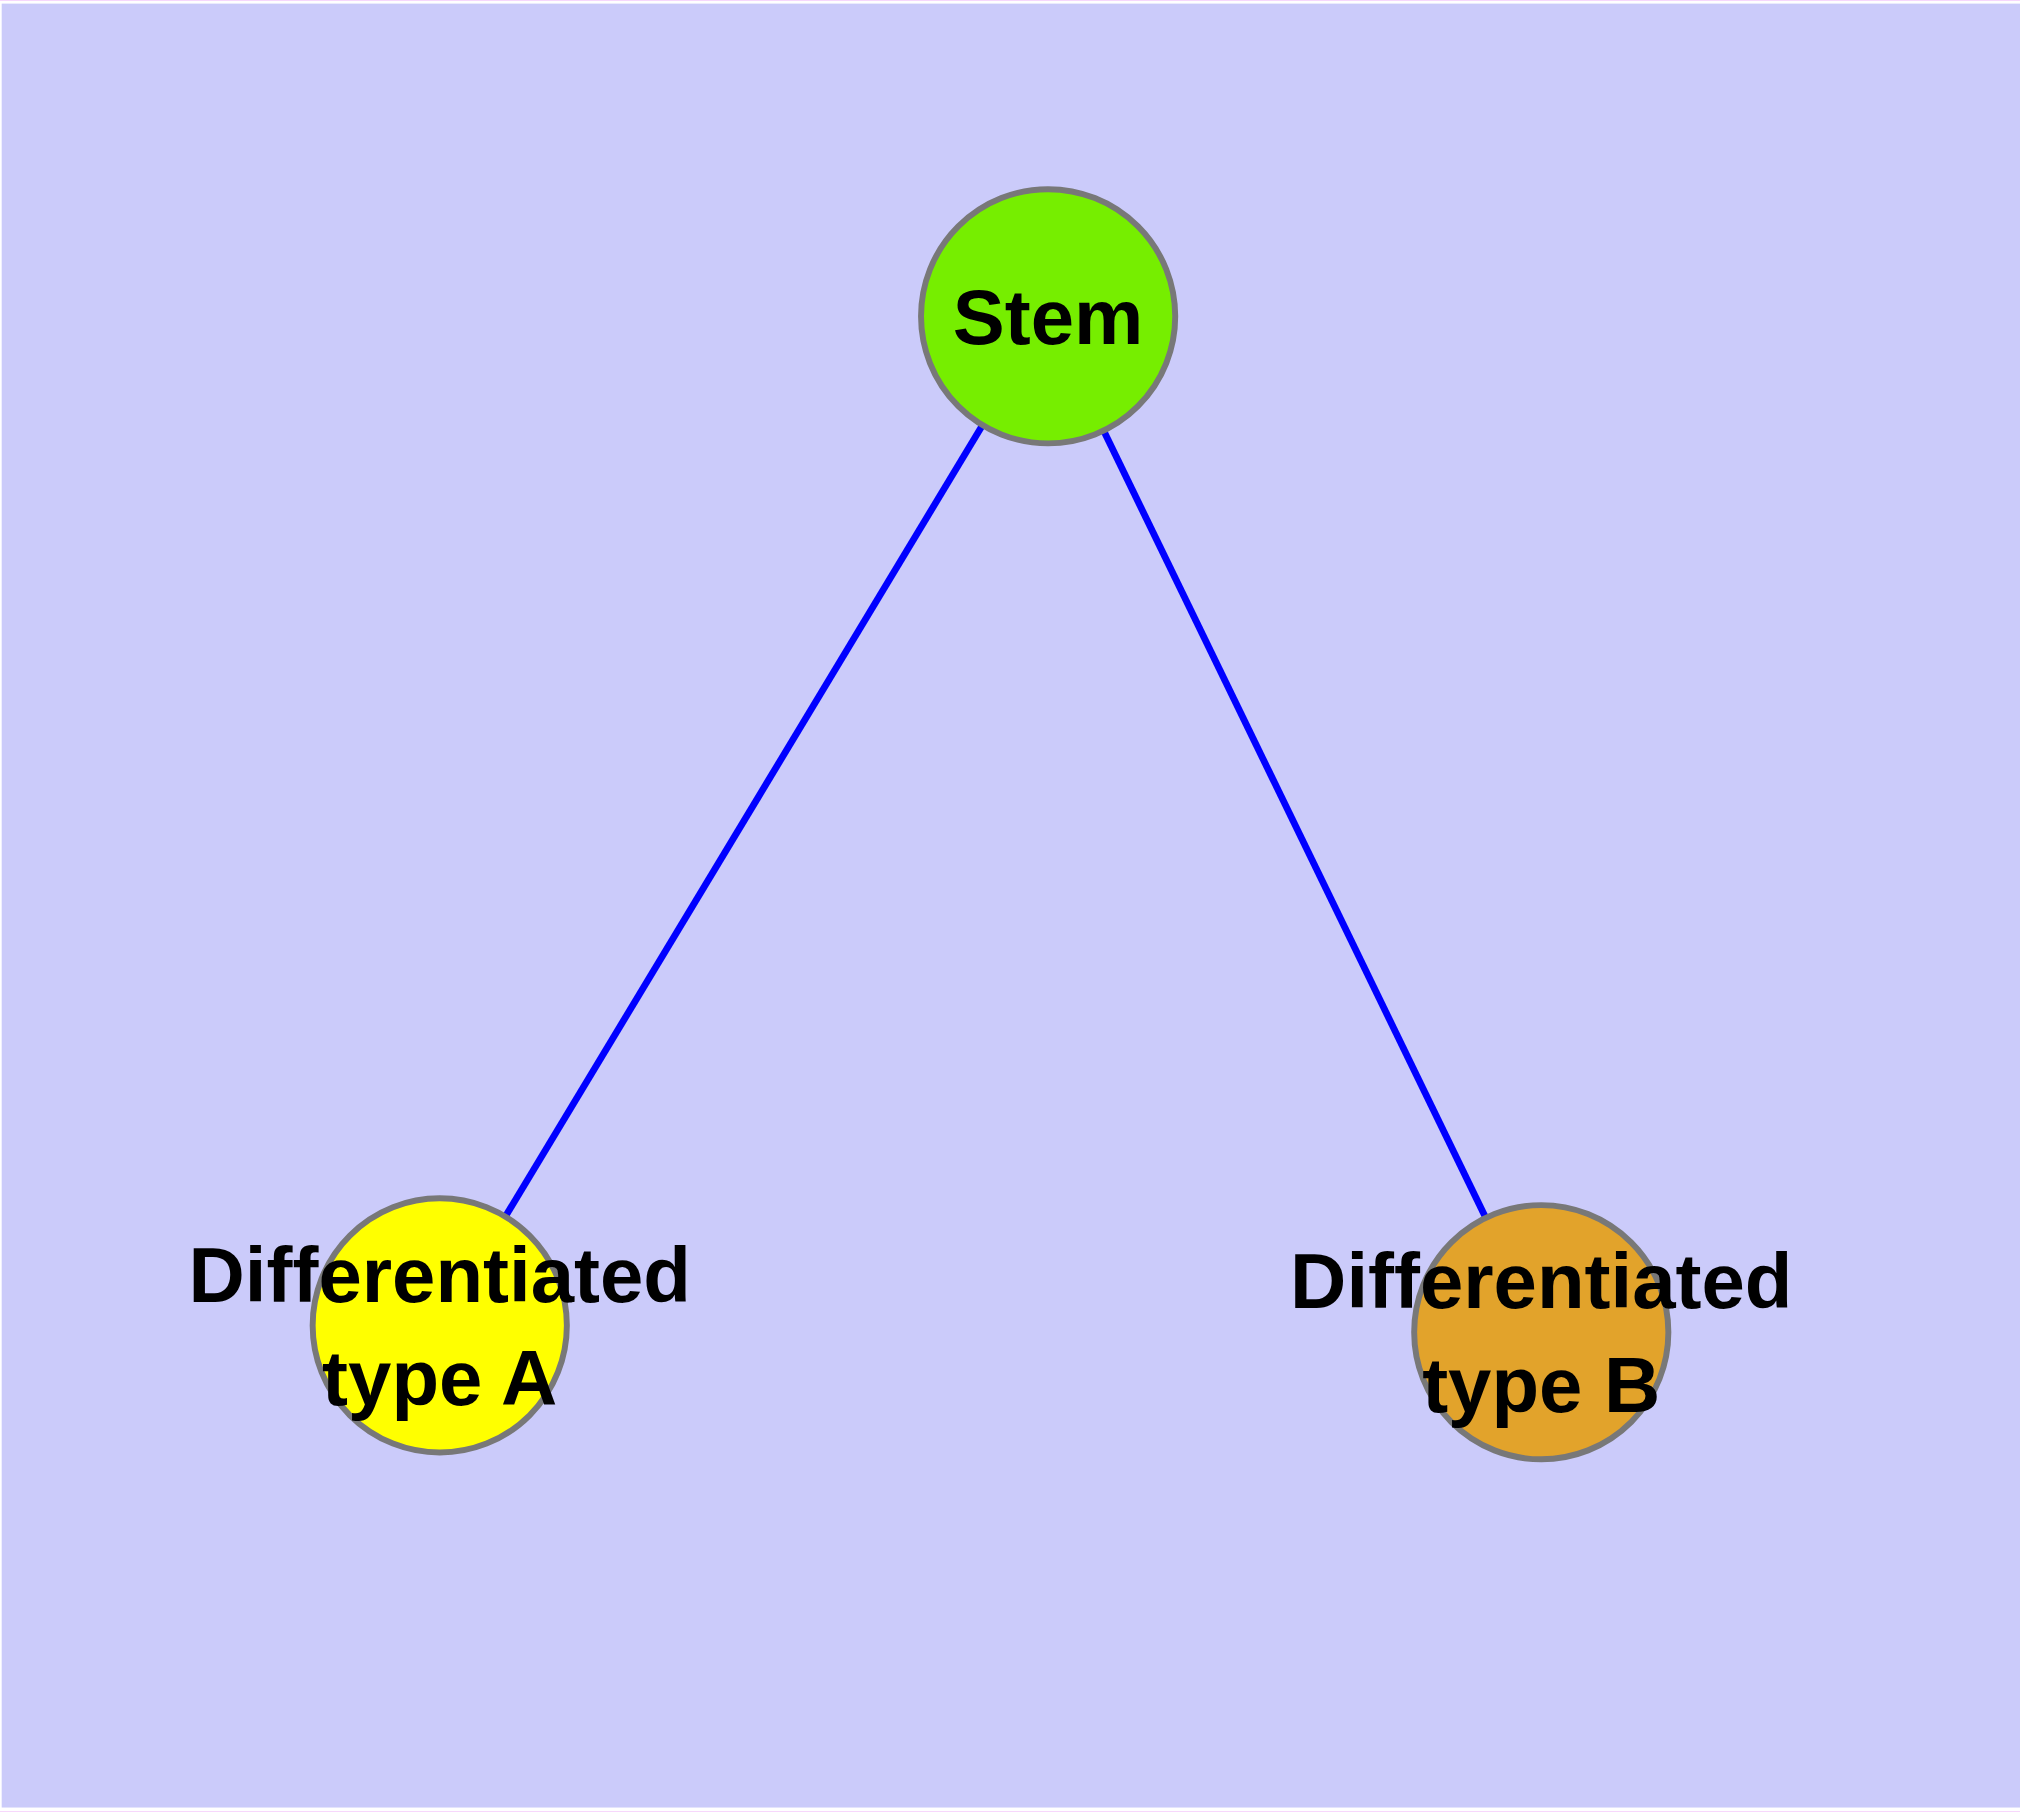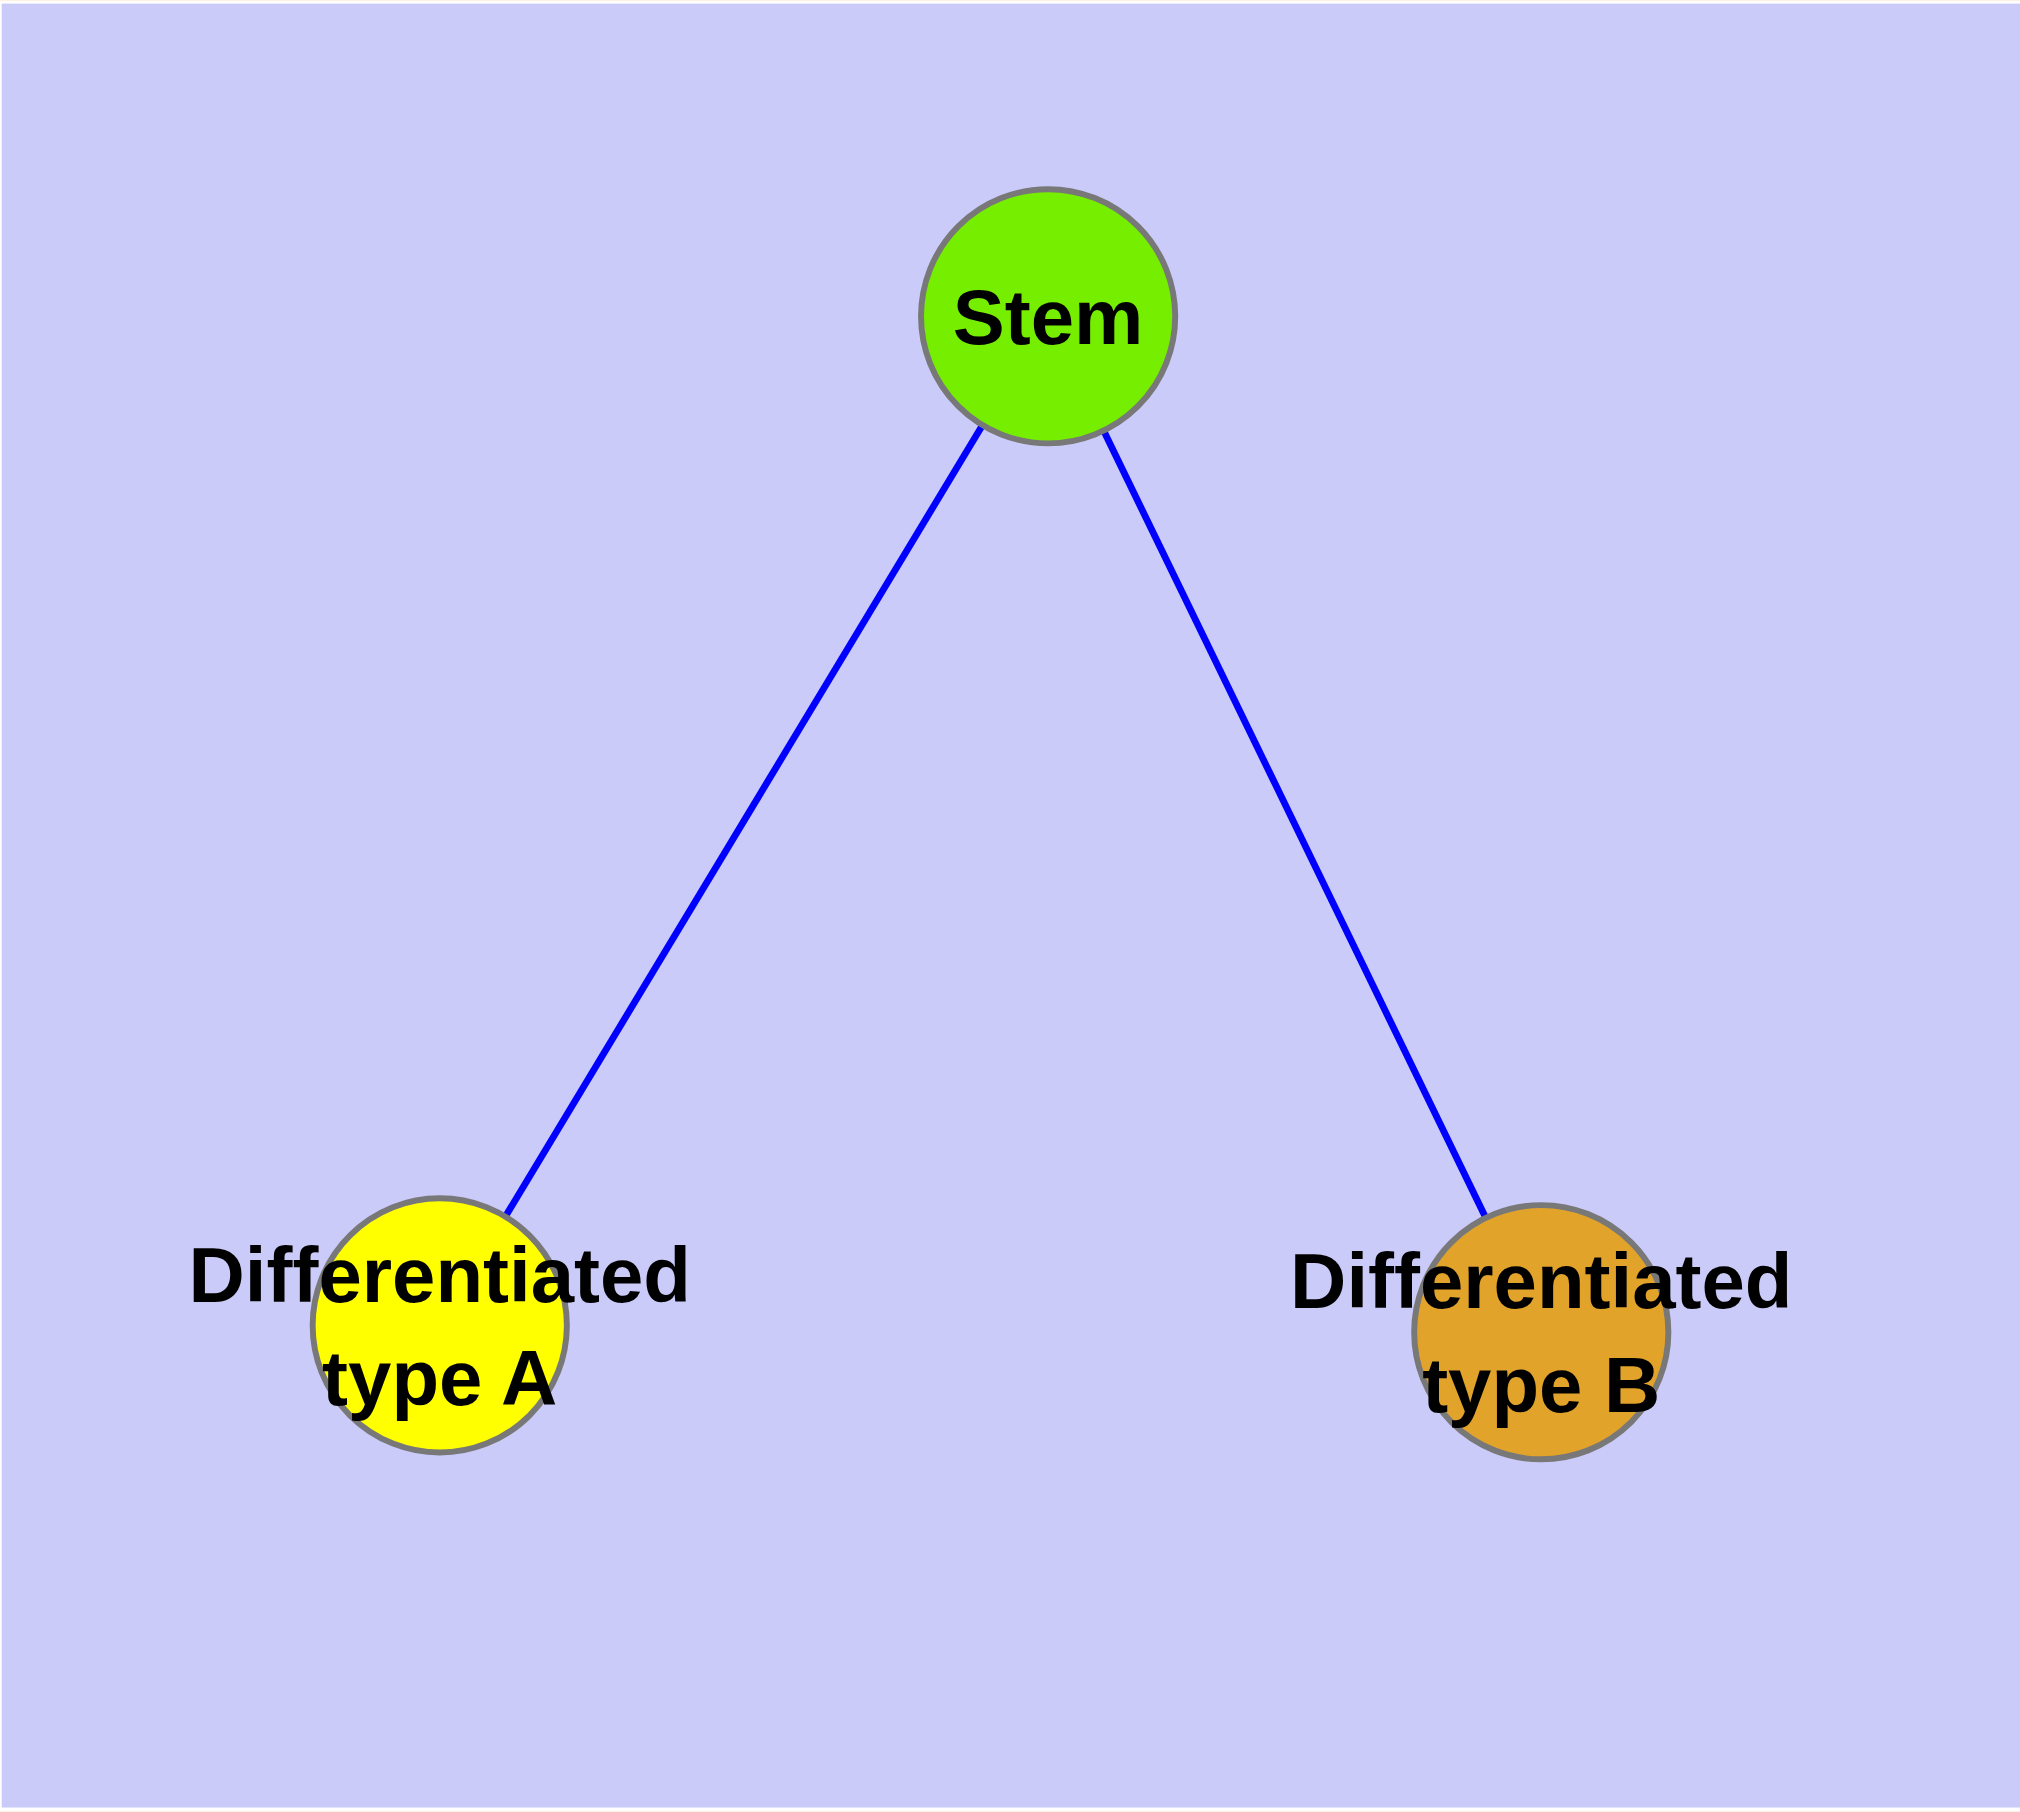--- a/index.html
+++ b/index.html
@@ -9,21 +9,21 @@
     width: 100%;
     height: 100%;
     overflow: hidden;
   }
   .figure-wrap {
     width: 100vw;
     height: 100vh;
     display: flex;
     align-items: center;
     justify-content: center;
-    background: #fdba74;
+    background: #d946ef;
   }
   svg.graph {
     width: 100vw;
     height: 100vh;
     display: block;
   }
   .node-label {
     font-family: "Liberation Sans", "DejaVu Sans", sans-serif;
     font-weight: bold;
   }

